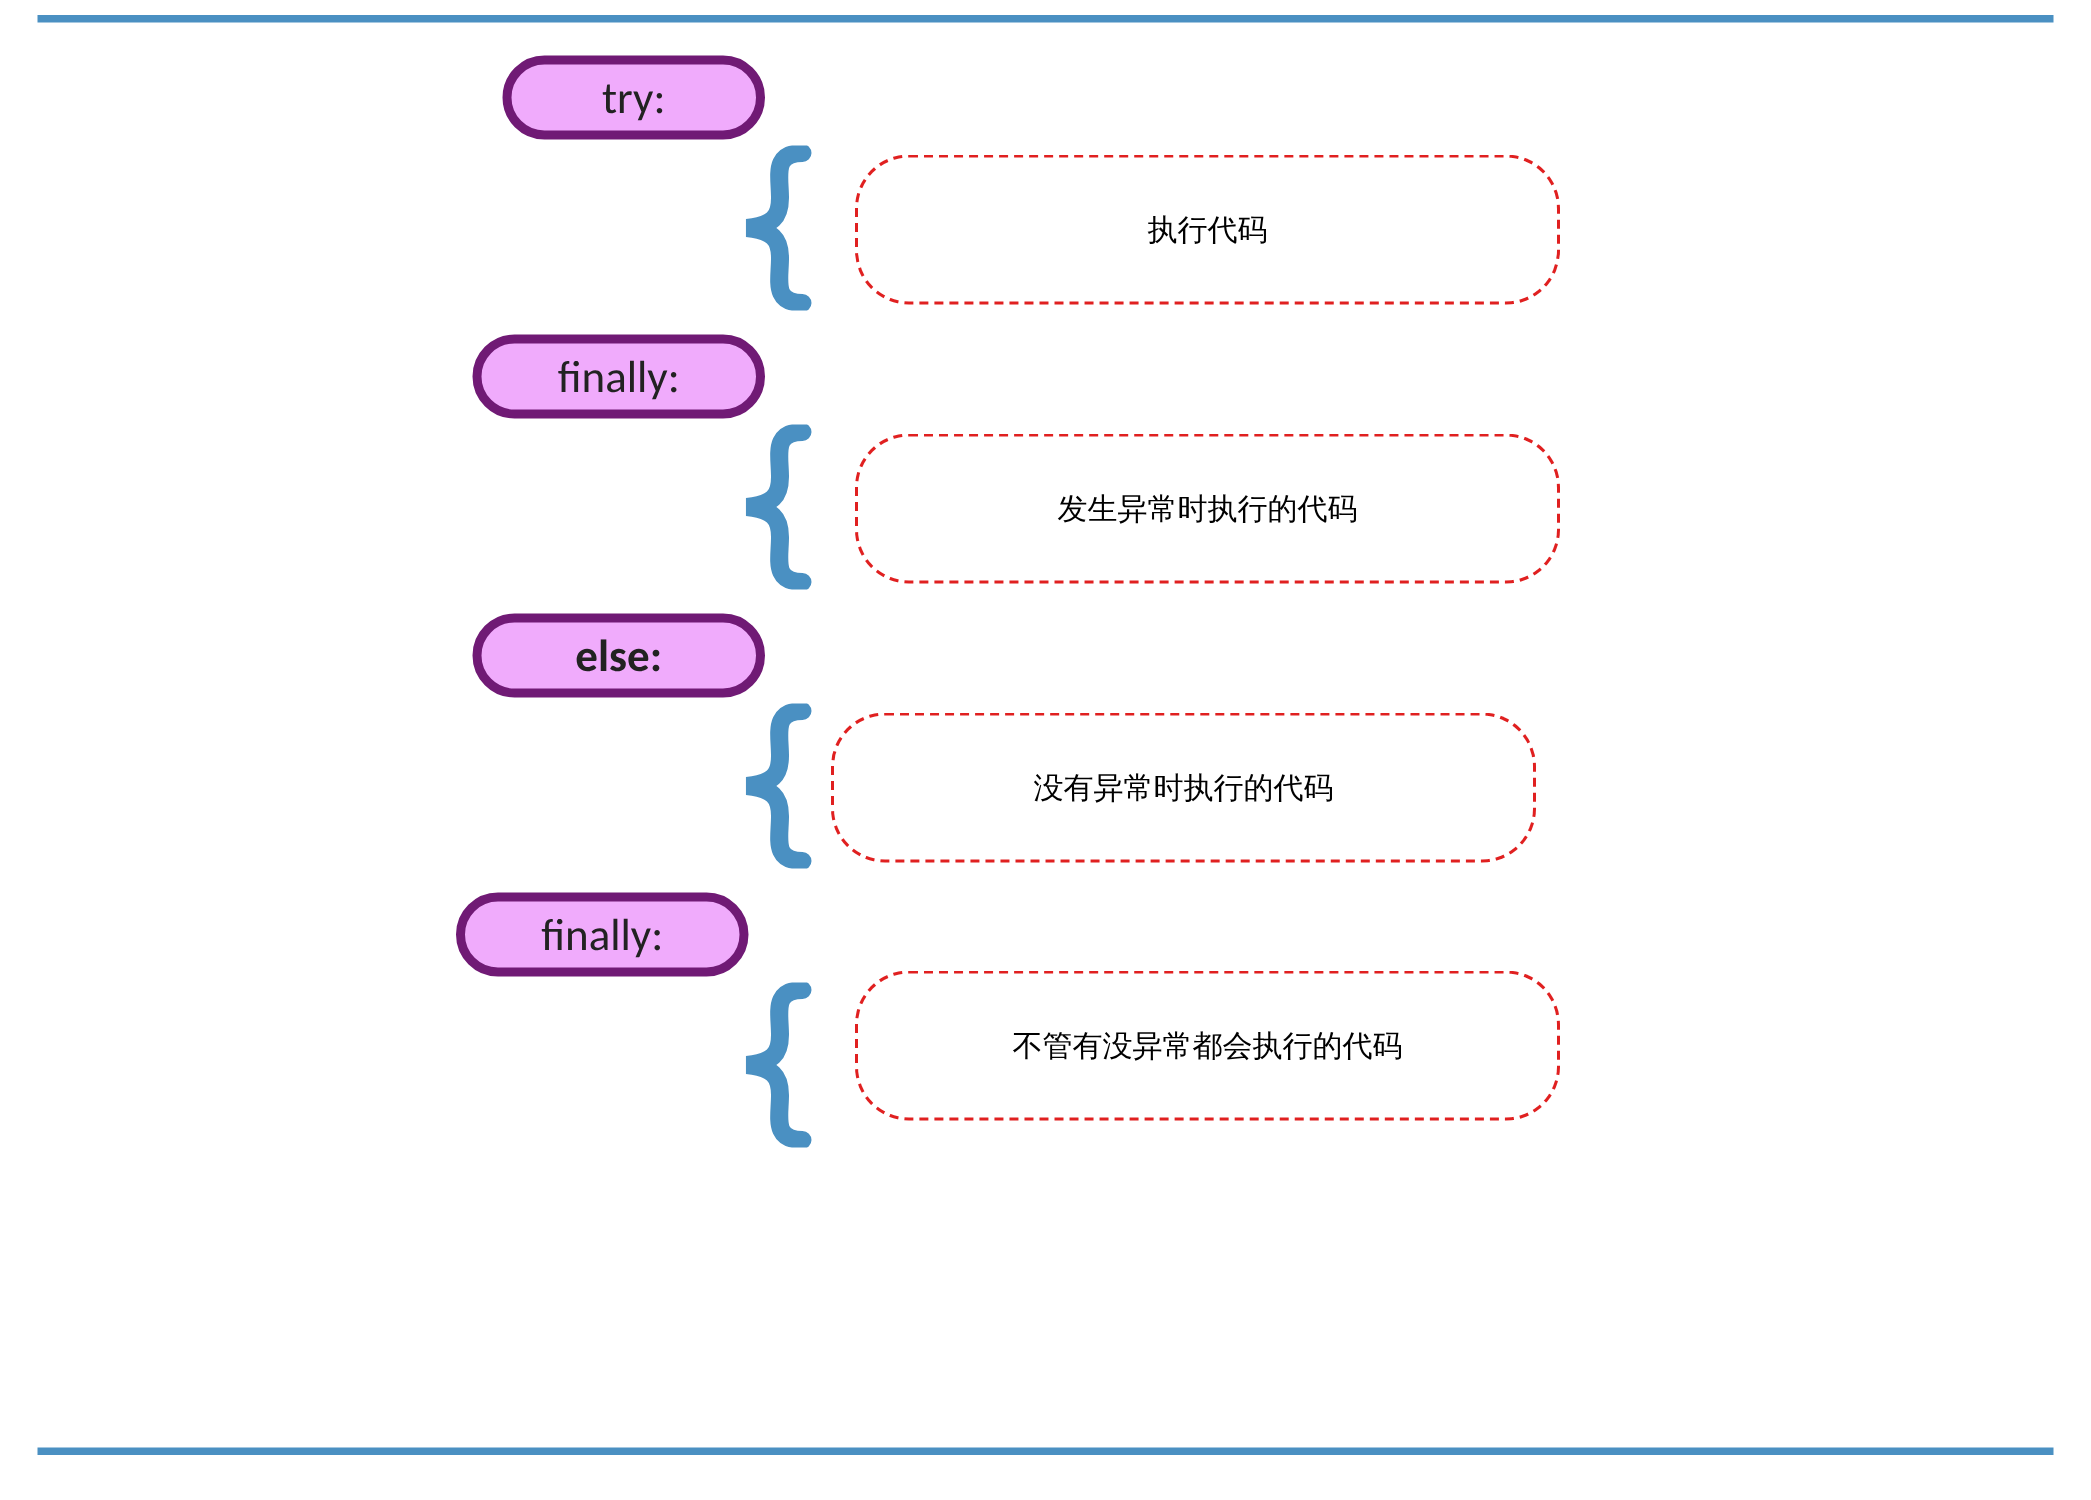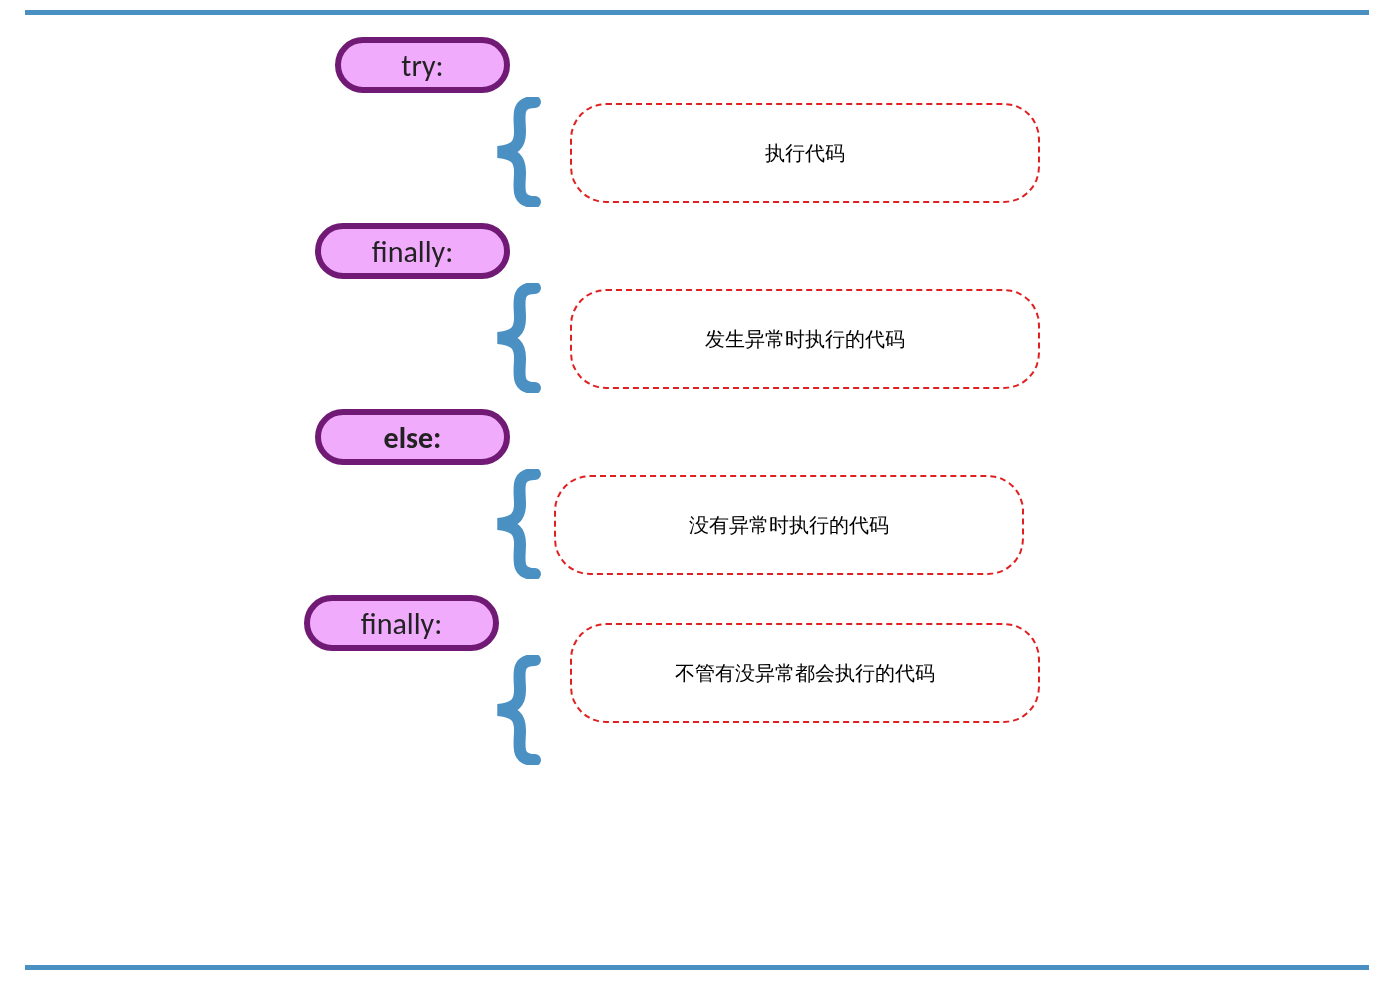--- a/index.html
+++ b/index.html
@@ -102,17 +102,17 @@
   <div class="desc-box" style="left:554px; top:460px; width:470px;">
     <span class="desc-text">没有异常时执行的代码</span>
   </div>
 
   <div class="keyword-pill" style="left:304px; top:580px; width:195px;">
     <span>finally:</span>
   </div>
   <svg class="brace-svg" style="left:480px; top:640px; width:70px; height:110px;" viewBox="0 0 70 110">
     <path d="M55 5 C35 5 40 20 40 35 C40 48 35 53 18 55 C35 57 40 62 40 75 C40 90 35 105 55 105" fill="none" stroke="#4a90c2" stroke-width="12" stroke-linecap="round"></path>
   </svg>
-  <div class="desc-box" style="left:570px; top:608px; width:470px;">
+  <div class="desc-box" style="left:570px; top:632px; width:470px;">
     <span class="desc-text">不管有没异常都会执行的代码</span>
   </div>
 
 </div>
 
 </body></html>

